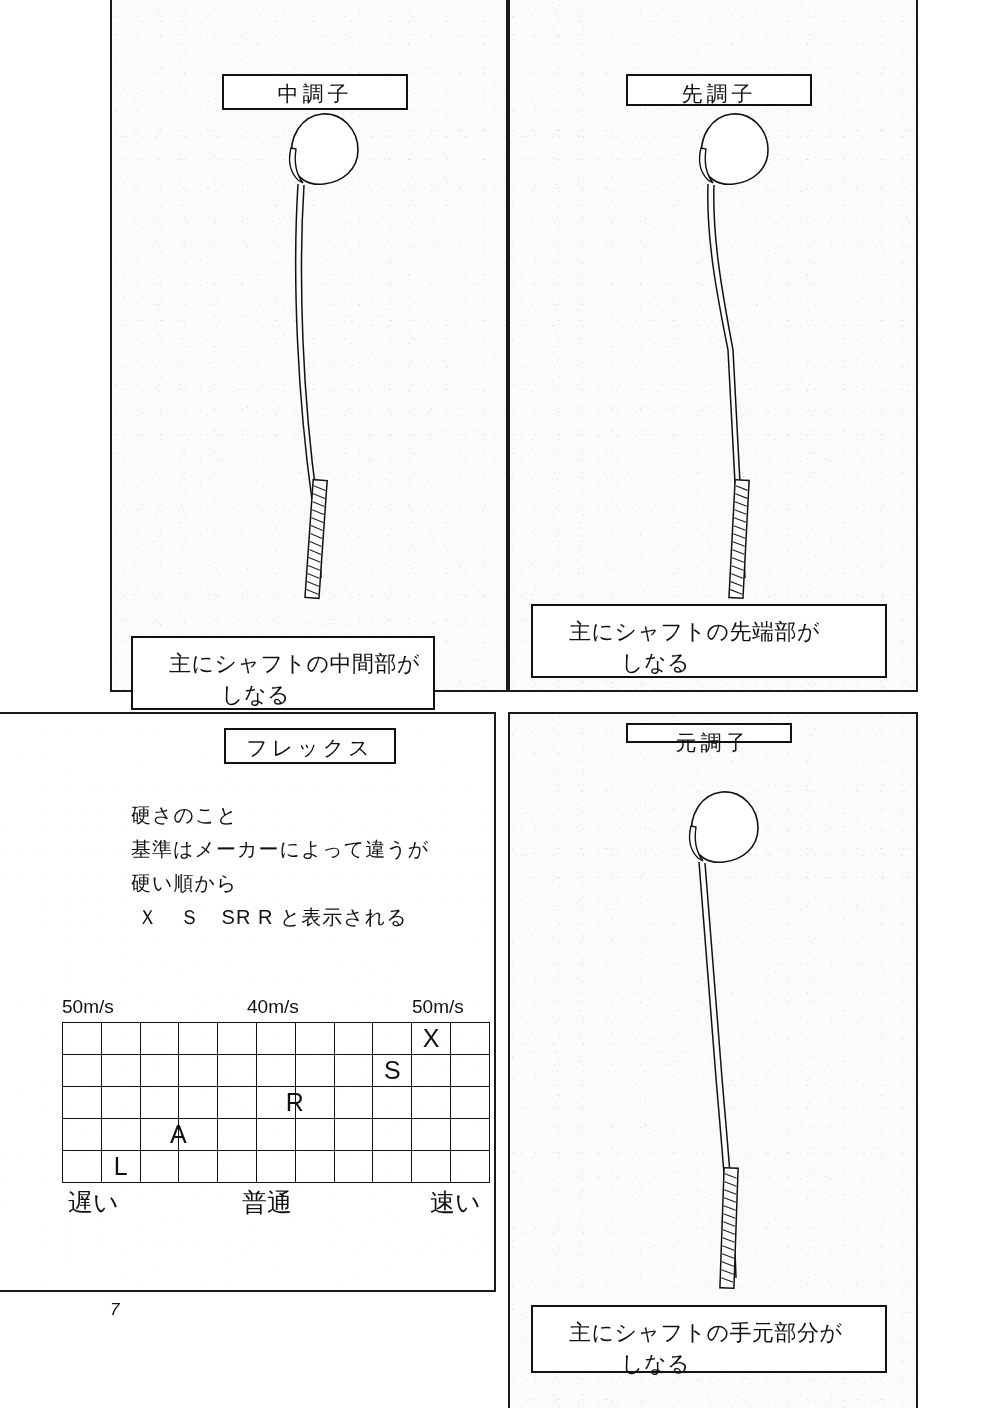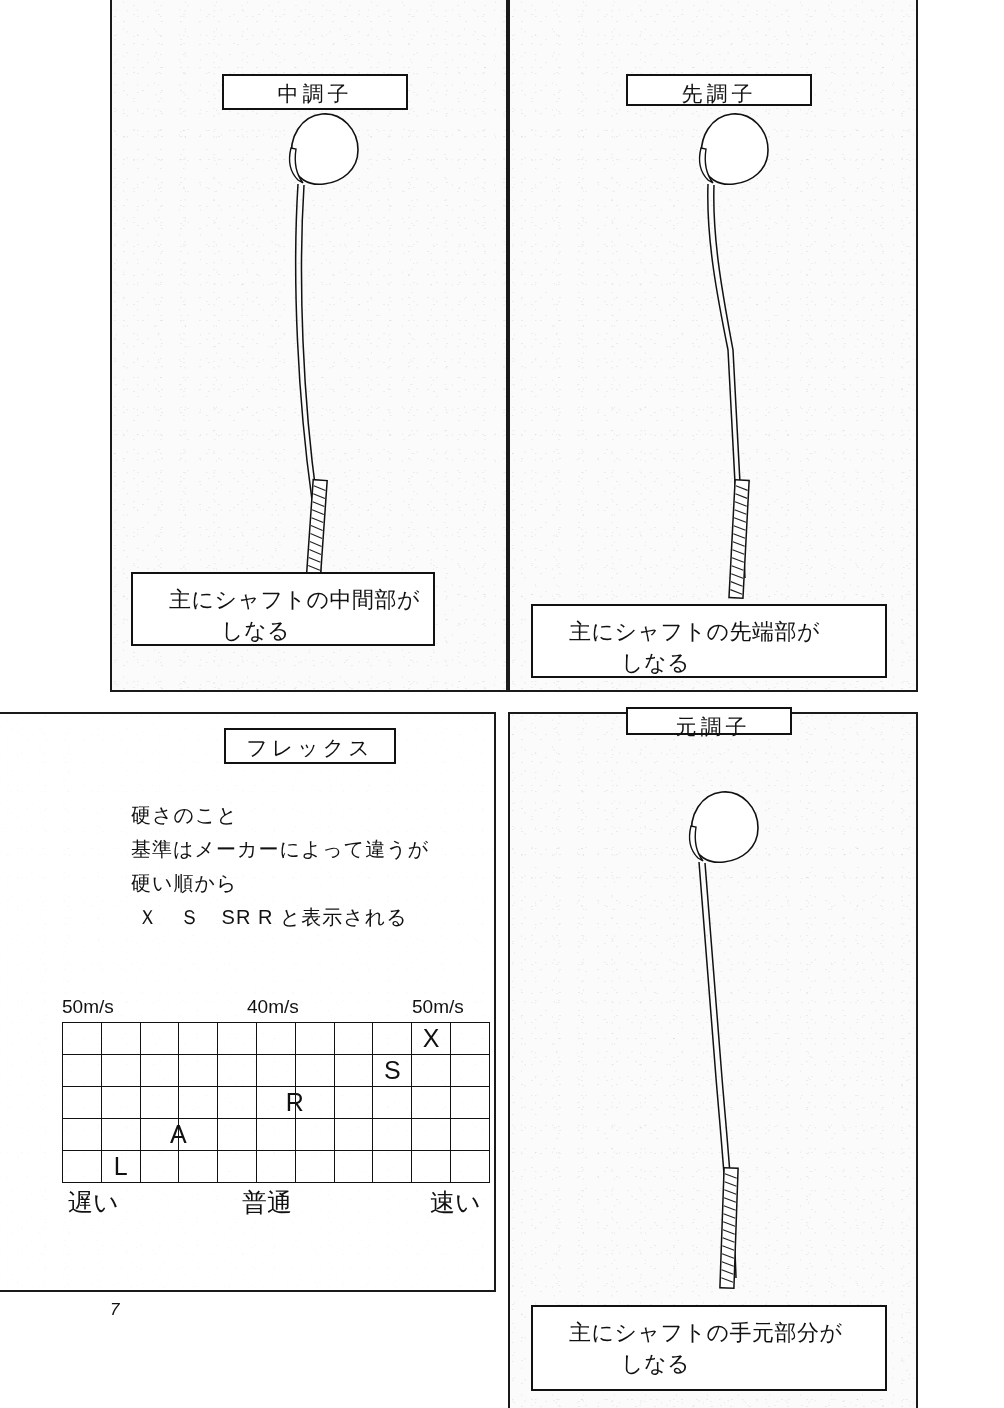--- a/index.html
+++ b/index.html
@@ -180,21 +180,21 @@
       <line x1="64" y1="450" x2="76" y2="454"></line>
         <line x1="64" y1="458" x2="76" y2="462"></line>
       <line x1="64" y1="466" x2="76" y2="470"></line>
         <line x1="64" y1="474" x2="76" y2="478"></line>
       <line x1="64" y1="482" x2="76" y2="486"></line>
         <line x1="64" y1="490" x2="76" y2="494"></line>
     </g>
   </g>
 </svg>
 
-<div class="caption-box" style="left:131px; top:572px; width:304px; height:74px;">
+<div class="caption-box" style="left:131px; top:636px; width:304px; height:74px;">
   <span>主にシャフトの中間部が</span>
   <span class="l2">しなる</span>
 </div>
 
 <div class="panel" id="panel-tip"></div>
 
 <div class="title-box" style="left:626px; top:74px; width:186px; height:32px;">先調子</div>
 
 <svg class="club" style="left:652px; top:100px;" width="130" height="500" viewBox="0 0 130 500">
   <path d="M50 62 C46 36, 60 16, 80 14 C100 12, 116 30, 116 50 C116 70, 100 82, 82 84 C66 86, 53 78, 50 62 Z" fill="#ffffff" stroke="#111" stroke-width="1.6"></path>
@@ -327,21 +327,21 @@
 
   <div class="axis-bottom">
     <span class="b0">遅い</span>
     <span class="b1">普通</span>
     <span class="b2">速い</span>
   </div>
 </div>
 
 <div class="panel" id="panel-butt"></div>
 
-<div class="title-box" style="left:626px; top:707px; width:166px; height:28px;padding-left:8px;">元調子</div>
+<div class="title-box" style="left:626px; top:723px; width:166px; height:20px;padding-left:8px;">元調子</div>
 
 <svg class="club" style="left:656px; top:778px;" width="130" height="520" viewBox="0 0 130 520">
   <path d="M36 62 C32 36, 46 16, 66 14 C86 12, 102 30, 102 50 C102 70, 86 82, 68 84 C52 86, 39 78, 36 62 Z" fill="#ffffff" stroke="#111" stroke-width="1.6"></path>
   <path d="M35 48 C32 60, 34 72, 42 80 L47 83 C40 74, 38 62, 40 49 Z" fill="#ffffff" stroke="#111" stroke-width="1.4"></path>
 
   <path d="M43 84 L60 300 C66 372, 72 430, 74 500" fill="none" stroke="#111" stroke-width="1.5"></path>
   <path d="M49 85 L66 300 C72 372, 78 430, 80 500" fill="none" stroke="#111" stroke-width="1.5"></path>
   <g>
     <rect x="66" y="390" width="14" height="120" fill="#ffffff" stroke="#111" stroke-width="1.5" transform="rotate(2 73 450)"></rect>
     <g transform="rotate(2 73 450)" stroke="#222" stroke-width="1.1">
@@ -356,18 +356,18 @@
       <line x1="67" y1="460" x2="79" y2="464"></line>
         <line x1="67" y1="468" x2="79" y2="472"></line>
       <line x1="67" y1="476" x2="79" y2="480"></line>
         <line x1="67" y1="484" x2="79" y2="488"></line>
       <line x1="67" y1="492" x2="79" y2="496"></line>
         <line x1="67" y1="500" x2="79" y2="504"></line>
     </g>
   </g>
 </svg>
 
-<div class="caption-box" style="left:531px; top:1305px; width:356px; height:86px;">
+<div class="caption-box" style="left:531px; top:1305px; width:356px; height:68px;">
   <span>主にシャフトの手元部分が</span>
   <span class="l2">しなる</span>
 </div>
 
 <div id="page-number">7</div>
 
 </body></html>

